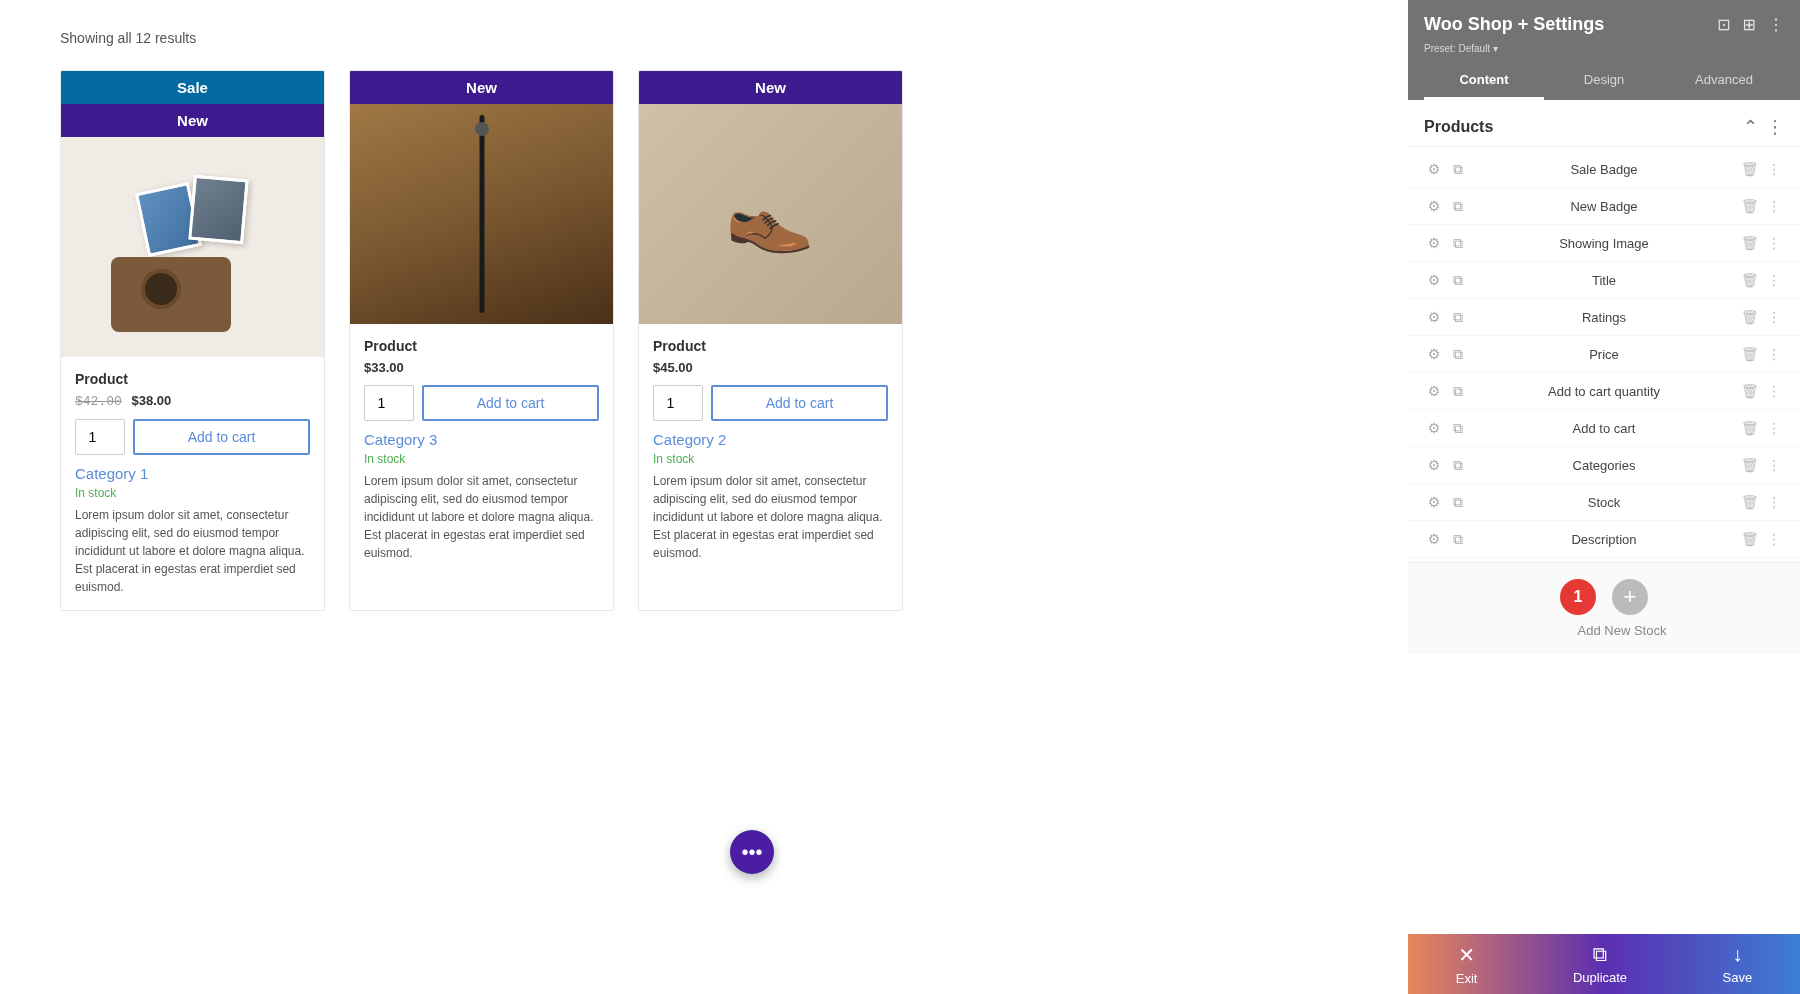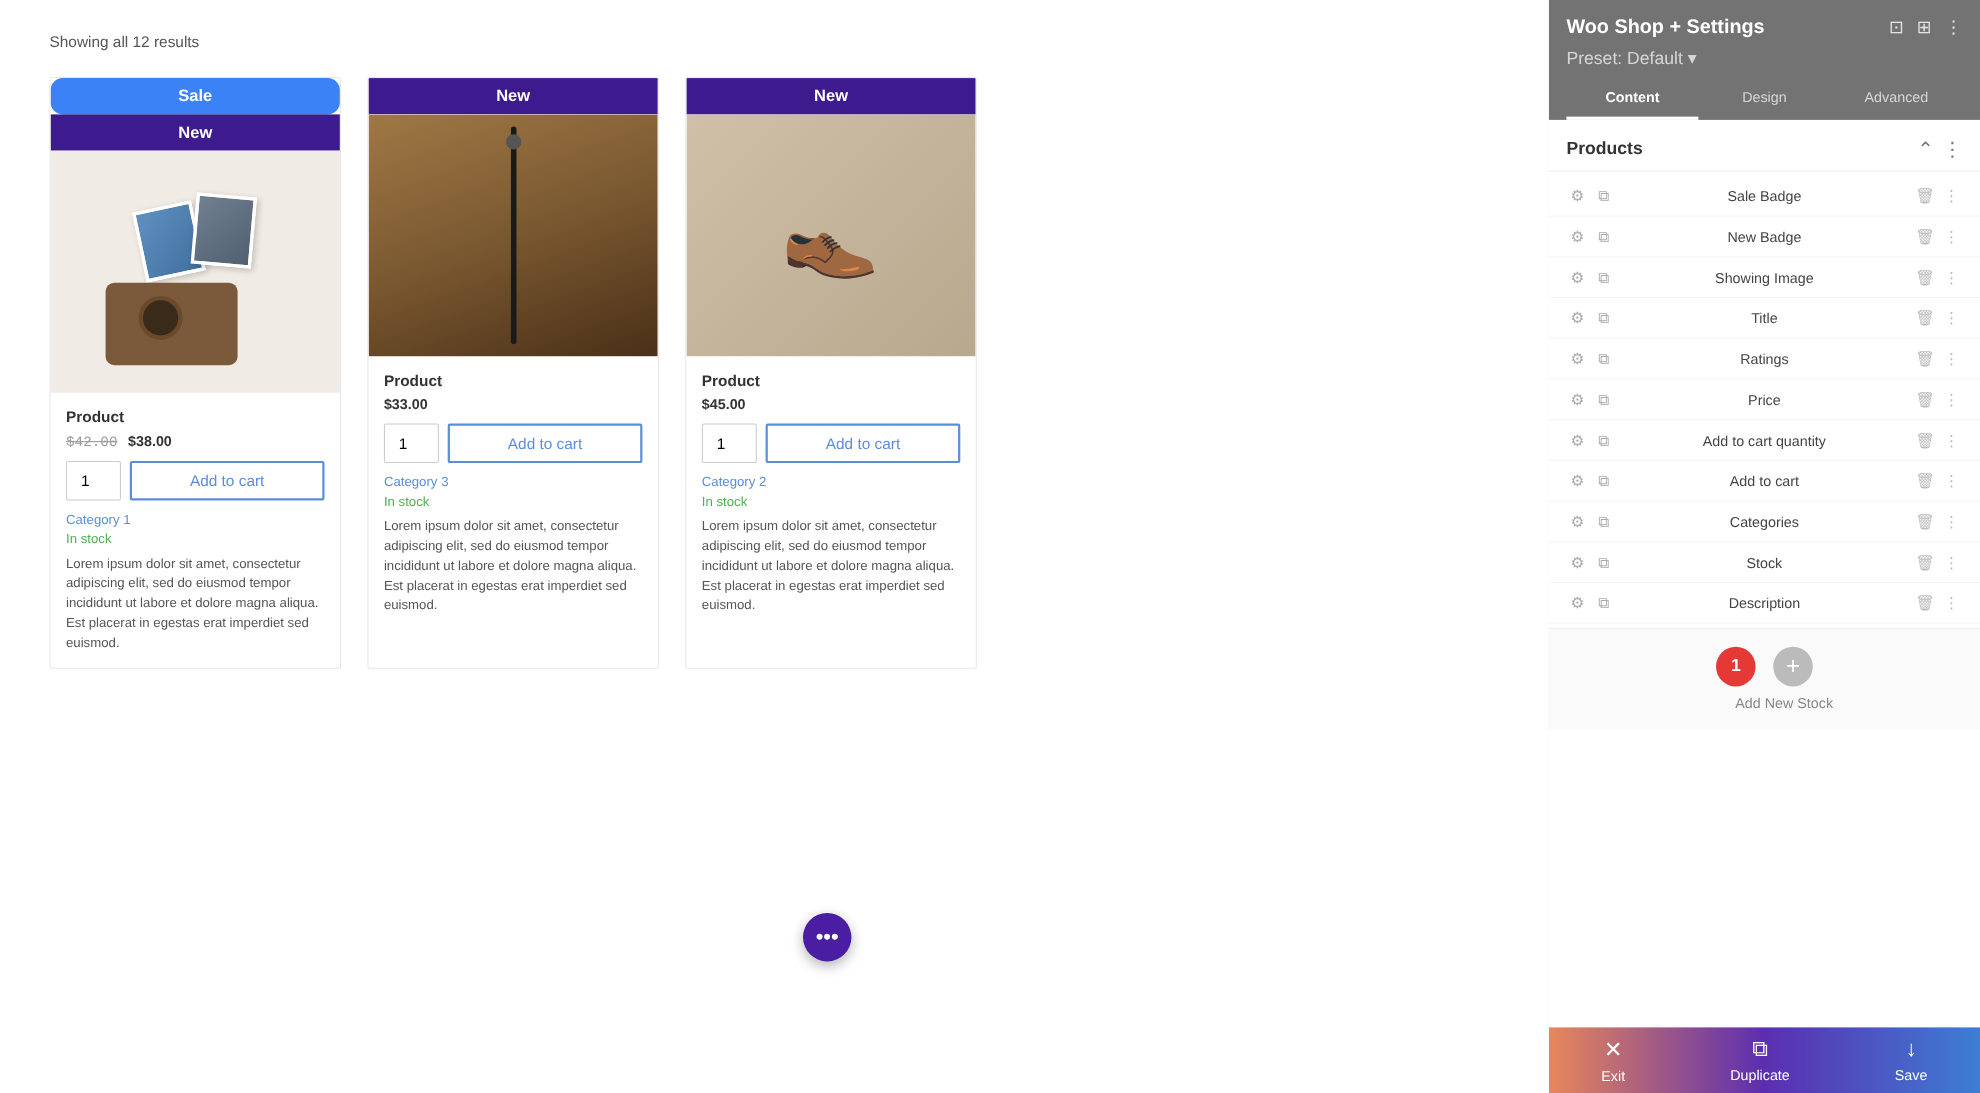--- a/index.html
+++ b/index.html
@@ -2,21 +2,21 @@
 <html><head>
   <meta charset="utf-8">
   <style>
     * { box-sizing: border-box; margin: 0; padding: 0; }
     body { font-family: -apple-system, BlinkMacSystemFont, 'Segoe UI', sans-serif; background: #f0f0f0; display: flex; width: 1800px; min-height: 994px; overflow: hidden; }
 
     
     .main-content {
       flex: 1;
       background: #fff;
-      padding: 30px 45px;
+      padding: 30px 60px;
       overflow-y: auto;
       position: relative;
     }
 
     .showing-results {
       color: #555;
       font-size: 14px;
       margin-bottom: 24px;
     }
 
@@ -28,27 +28,26 @@
 
     .product-card {
       width: 265px;
       background: #fff;
       border: 1px solid #e8e8e8;
       border-radius: 2px;
       overflow: hidden;
     }
 
     .badge-sale {
-      background: #3b82f6;
+      background: #0369a1;
       color: #fff;
       text-align: center;
       font-size: 15px;
       font-weight: 600;
       padding: 8px 0;
-      border-radius: 11px;
     }
 
     .badge-new {
       background: #3d1b8e;
       color: #fff;
       text-align: center;
       font-size: 15px;
       font-weight: 600;
       padding: 8px 0;
     }
@@ -117,21 +116,21 @@
       color: #5b8dd9;
       font-size: 14px;
       font-weight: 500;
       cursor: pointer;
       border-radius: 2px;
       transition: background 0.2s;
     }
 
     .category-link {
       color: #5b8dd9;
-      font-size: 12px;
+      font-size: 15px;
       text-decoration: none;
       display: block;
       margin-bottom: 4px;
     }
 
     .stock-status {
       color: #4caf50;
       font-size: 12px;
       margin-bottom: 6px;
     }
@@ -195,21 +194,21 @@
     }
 
     .header-icon {
       color: rgba(255,255,255,0.8);
       cursor: pointer;
       font-size: 16px;
     }
 
     .panel-preset {
       color: rgba(255,255,255,0.7);
-      font-size: 16px;
+      font-size: 10px;
       margin-bottom: 8px;
     }
 
     .panel-tabs {
       display: flex;
       gap: 0;
     }
 
     .panel-tab {
       flex: 1;

